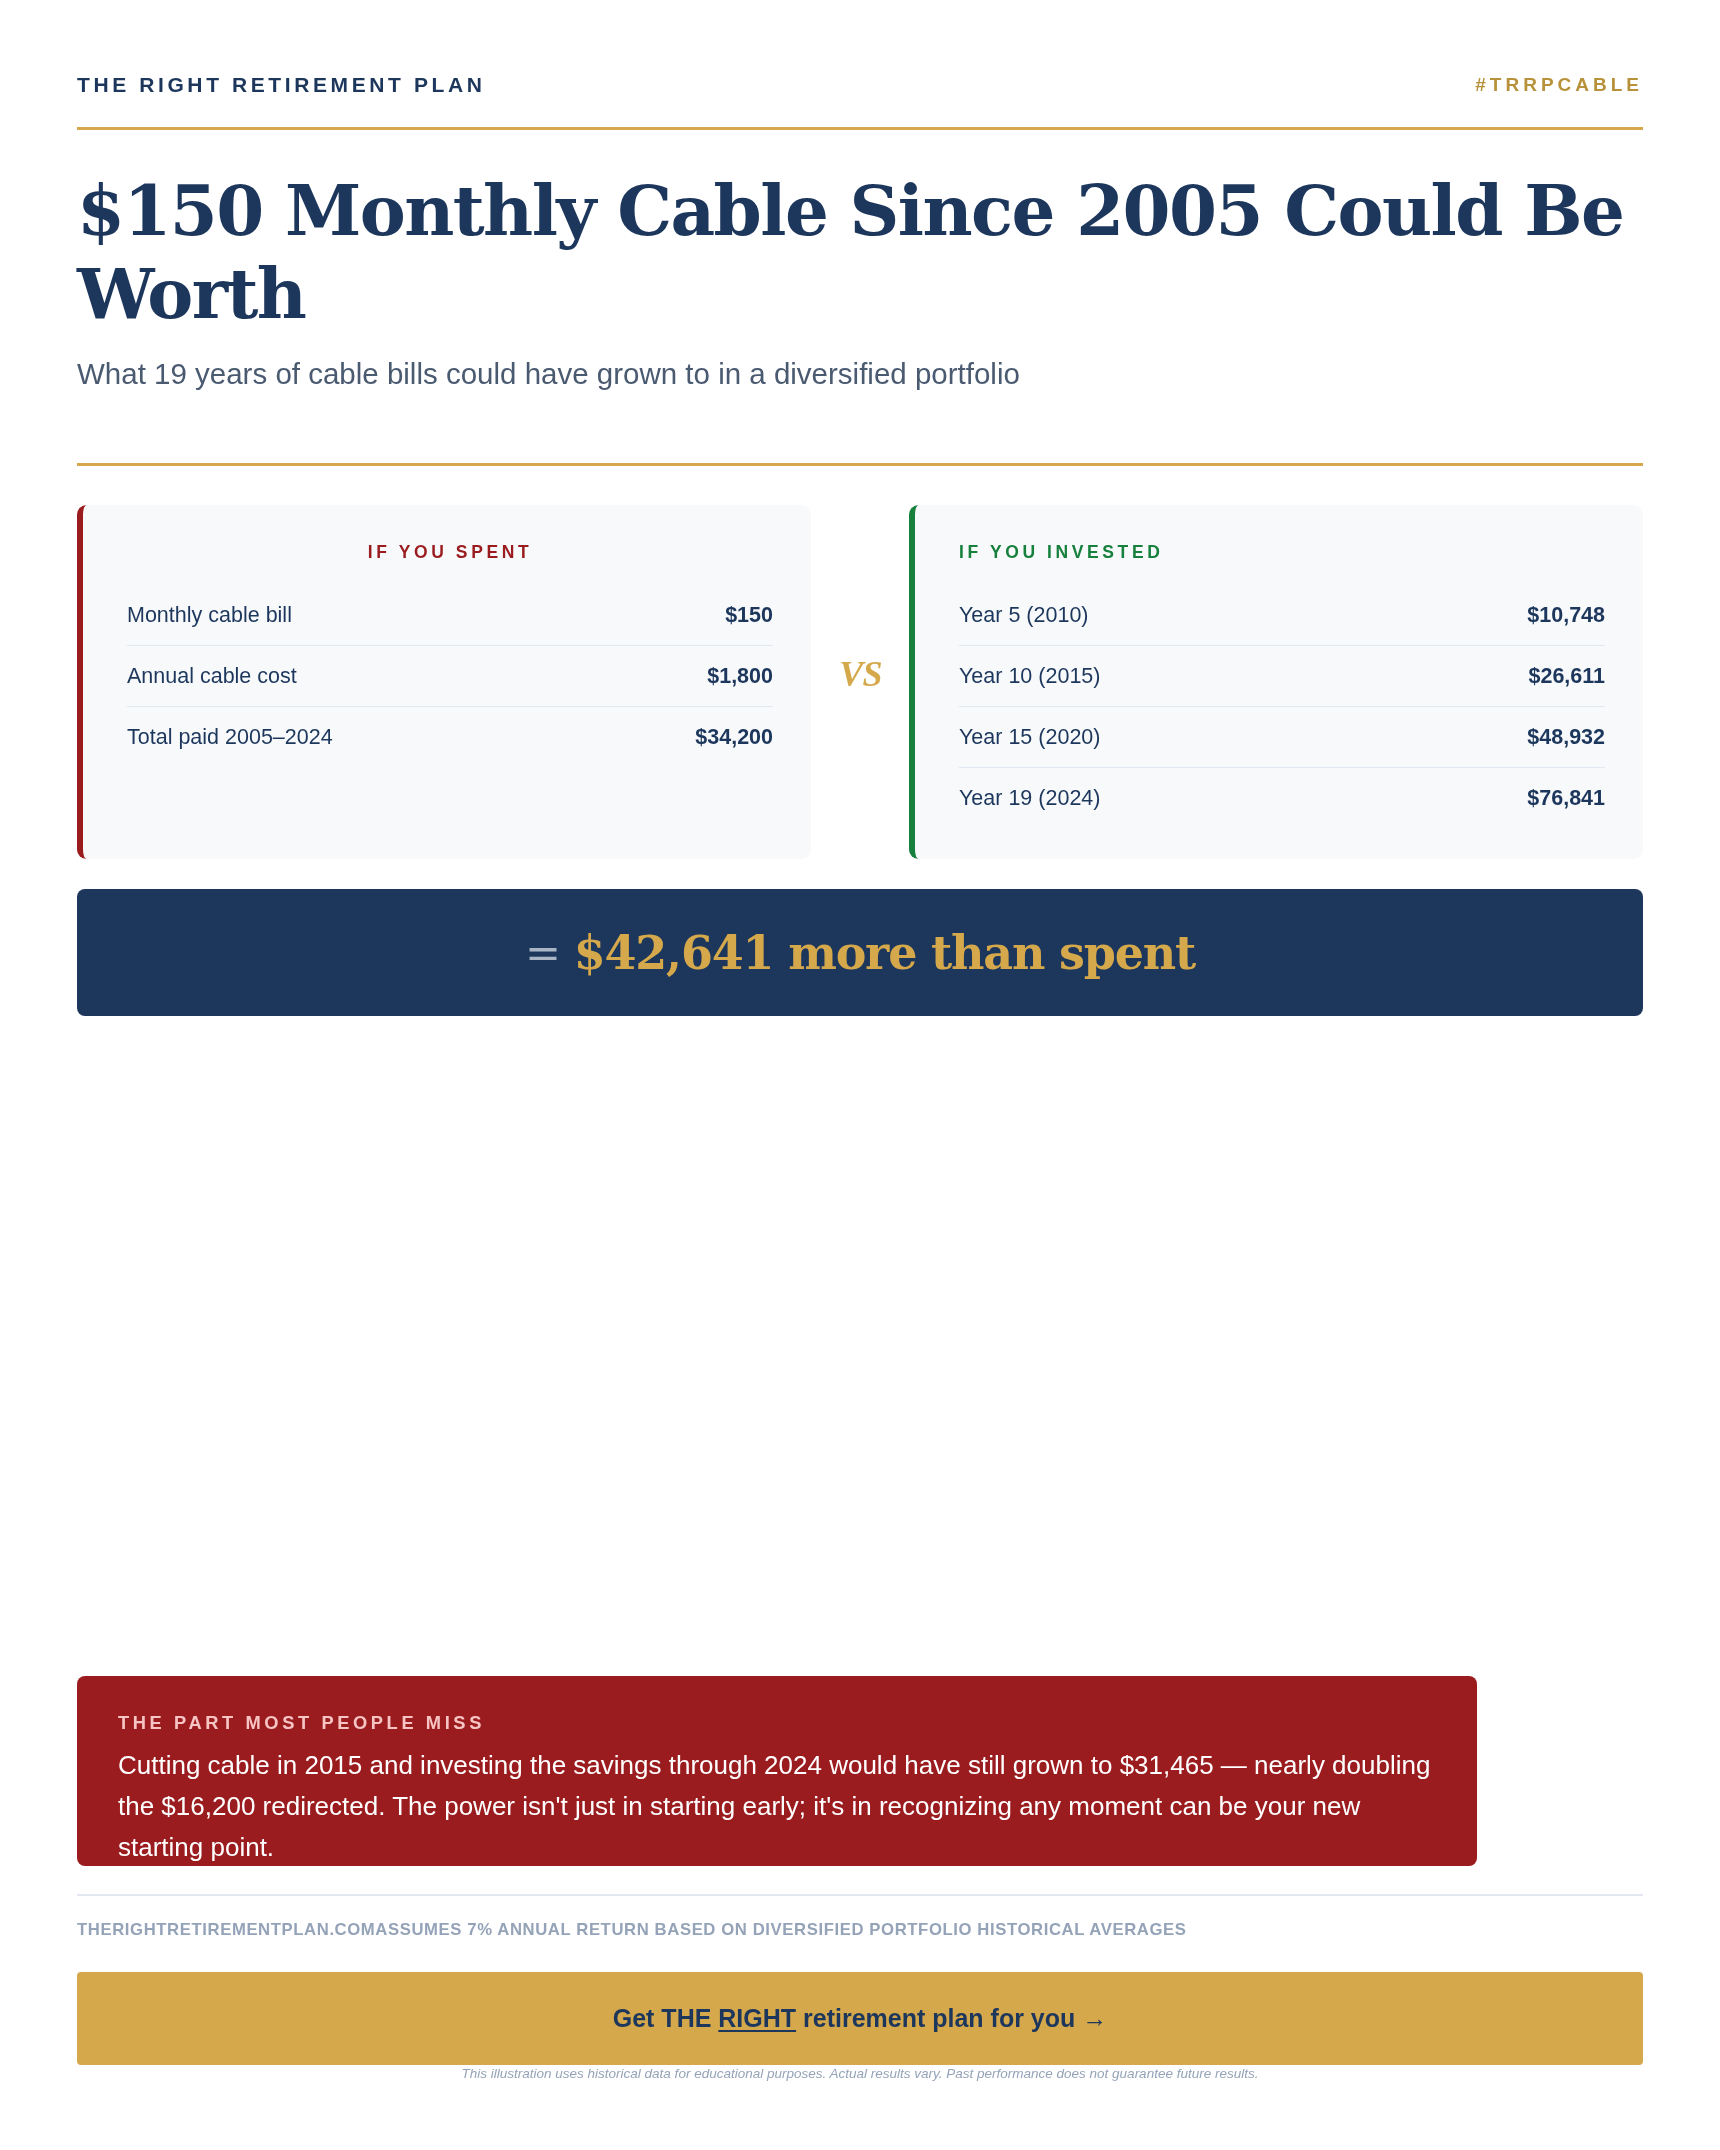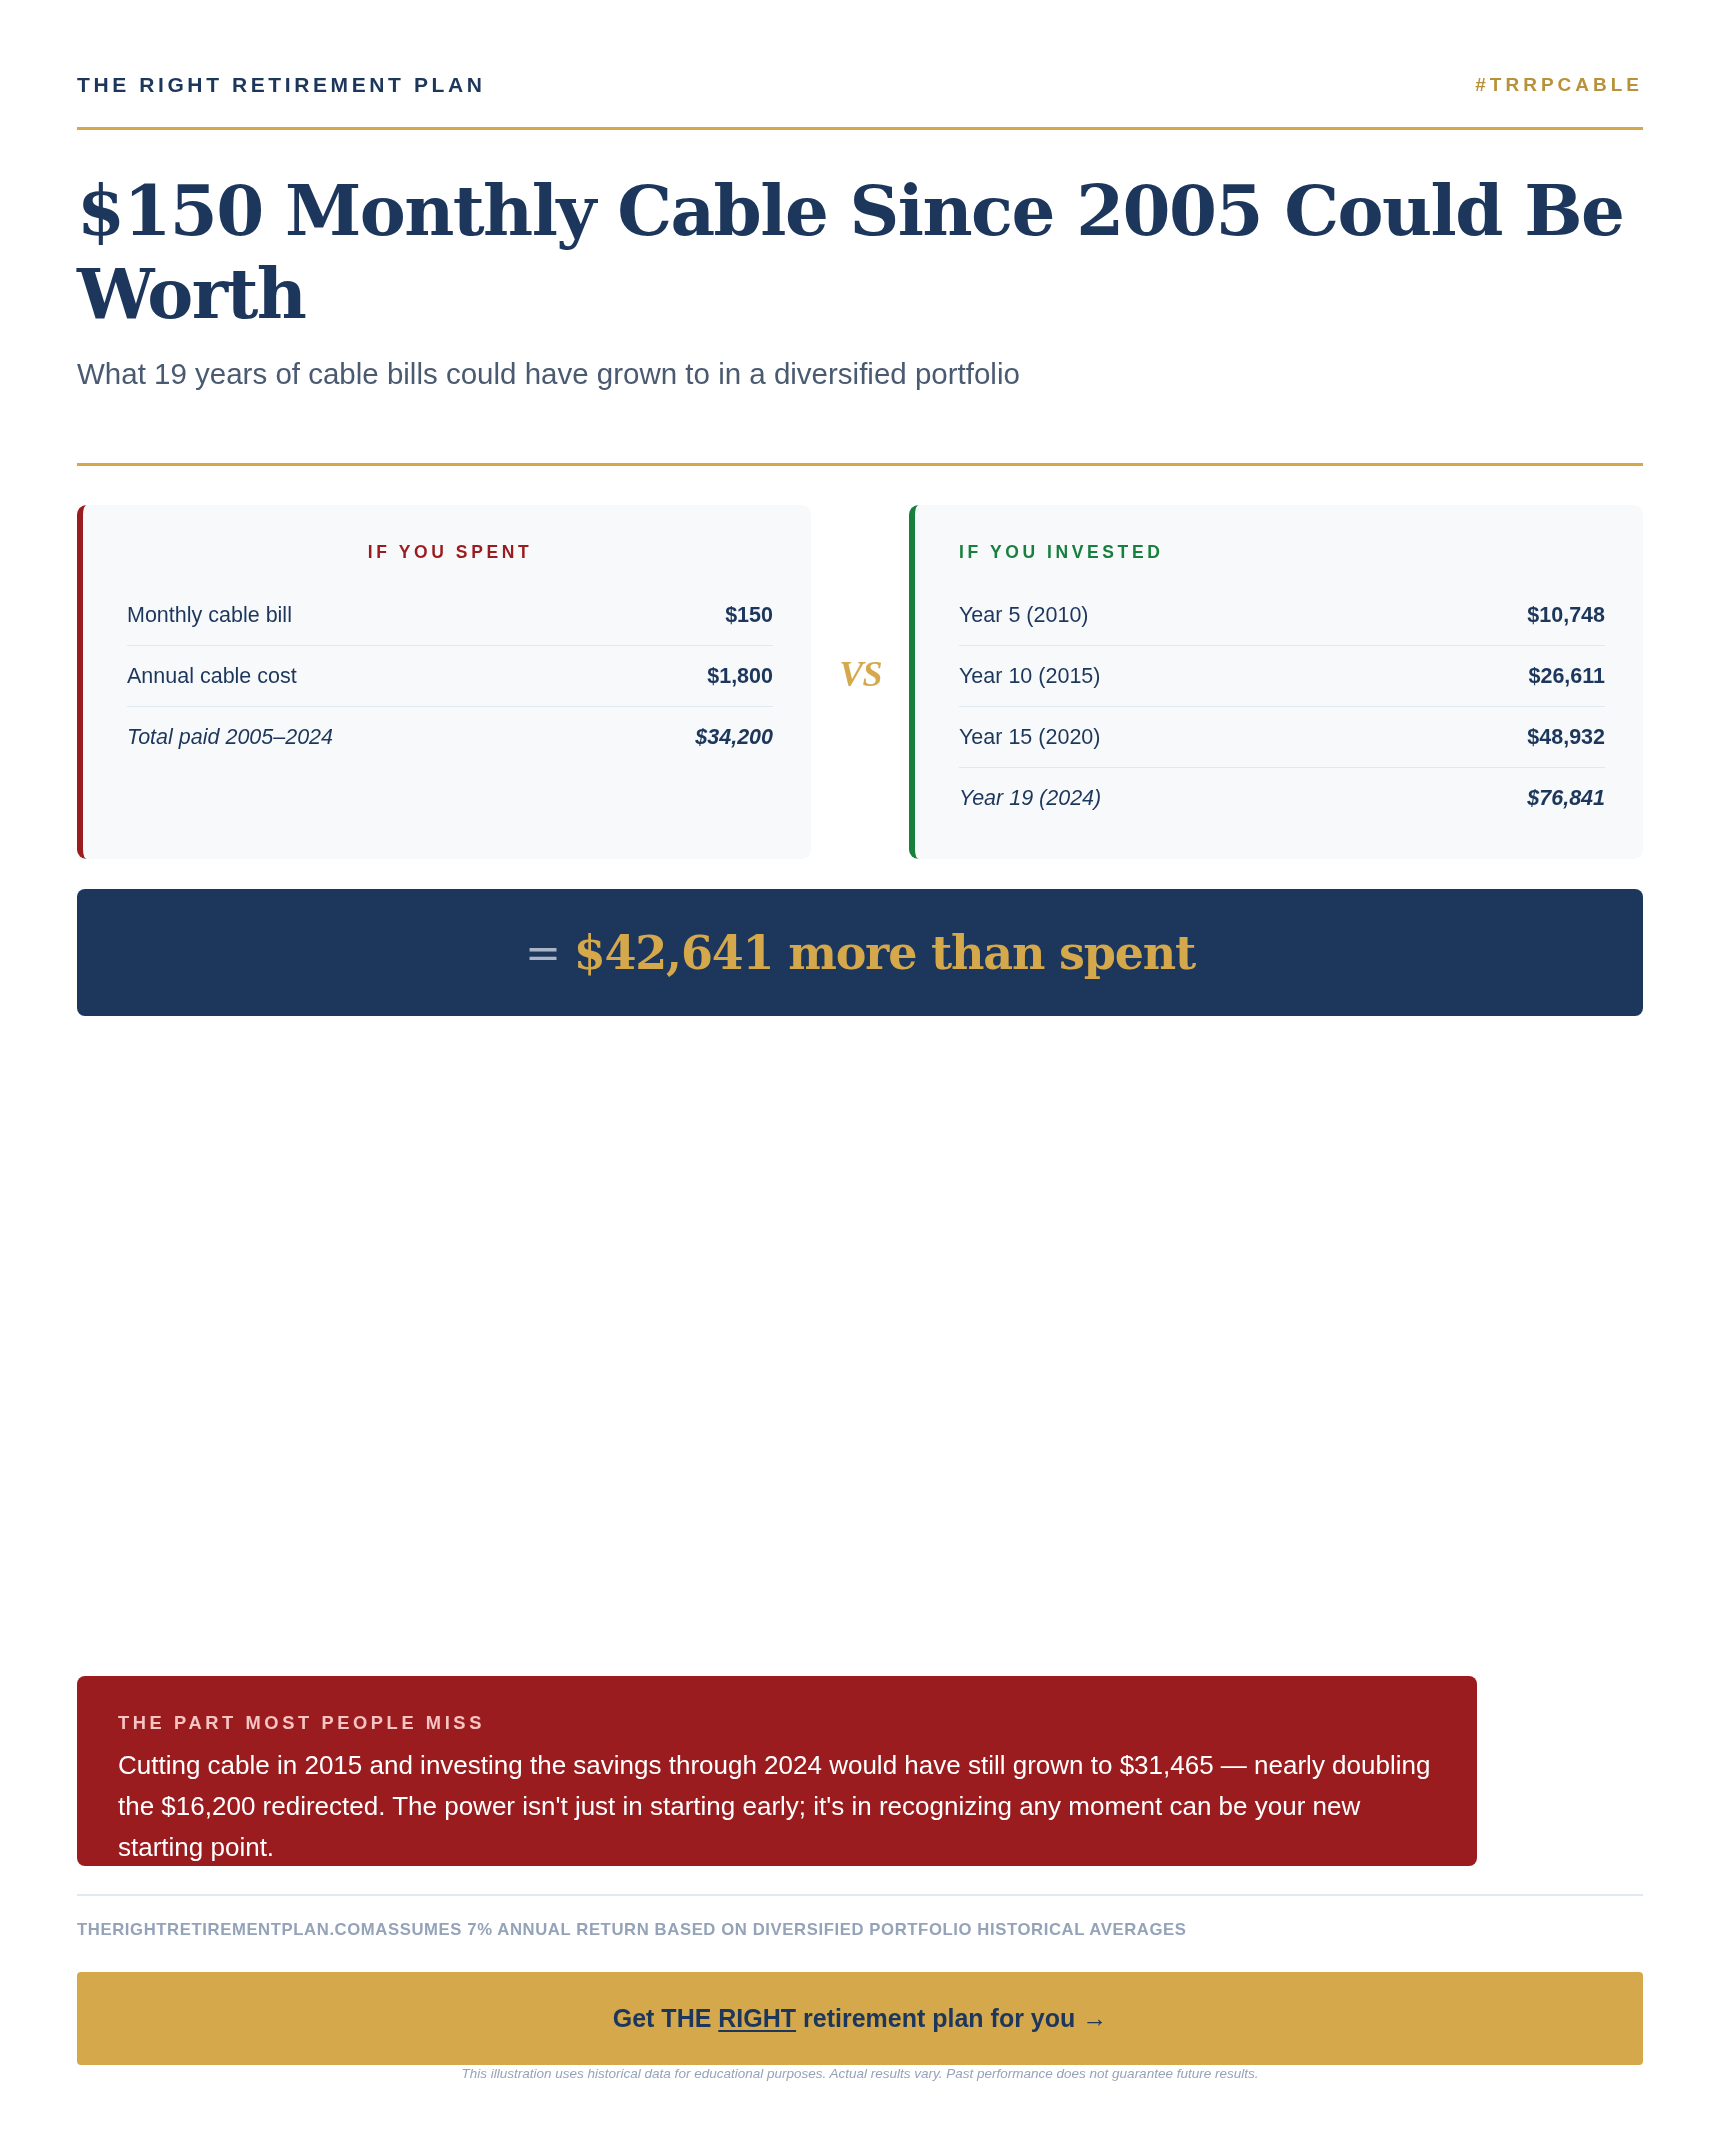--- a/index.html
+++ b/index.html
@@ -20,21 +20,21 @@
     .rule-mid { position: absolute; left: 0; top: 463px; width: 1566px; height: 3.2px; background: #d4a84b; }
 
     
     .card { position: absolute; top: 505px; height: 354px; background: #f7f9fb; border-radius: 9.6px; padding: 37px 38px 0 44px; }
     .card.spent { left: 0; width: 734px; border-left: 6.4px solid #9b1c1f; }
     .card.invested { left: 832px; width: 734px; border-left: 6.4px solid #17803d; }
     .card-label { font-size: 17.5px; font-weight: 700; letter-spacing: 3.6px; height: 21px; line-height: 21px; margin-bottom: 22px; }
     .spent .card-label { color: #9b1c1f; text-align: center; }
     .invested .card-label { color: #17803d; }
     .row { display: flex; justify-content: space-between; align-items: center; height: 61px; border-bottom: 1.6px solid #e2e8f0; font-size: 21.5px; color: #1c365c; }
-    .row:last-child { border-bottom: none; font-style: italic; }
+    .row:last-child { border-bottom: none; }
     .row-value { font-weight: 700; }
 
     .vs { position: absolute; left: 734px; top: 653px; width: 99px; text-align: center; font-family: Liberation Serif, serif; font-style: italic; font-weight: 700; font-size: 36px; color: #d4a84b; letter-spacing: -0.8px; }
 
     
     .result { position: absolute; left: 0; top: 889px; width: 1566px; height: 127px; background: #1c365c; border-radius: 8px; display: flex; align-items: center; justify-content: center; font-family: "DejaVu Serif", "Liberation Serif", serif; }
     .result-eq { color: #a9b4c4; font-size: 43px; margin-right: 12.7px; }
     .result-text { color: #d4a84b; font-size: 46px; font-weight: 700; letter-spacing: -1.2px; }
 
     

